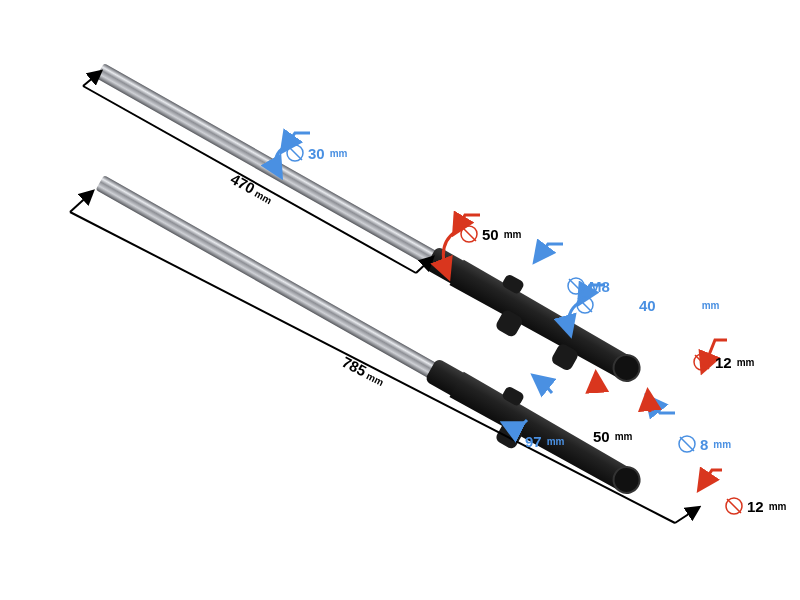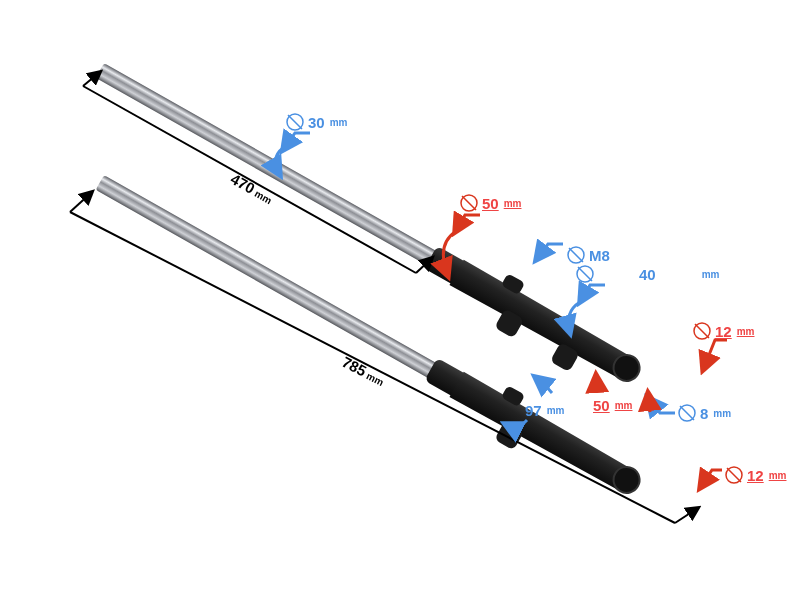--- a/index.html
+++ b/index.html
@@ -1,22 +1,22 @@
 <!DOCTYPE html>
 <html><head>
 <meta charset="utf-8">
 <style>
   html, body { margin: 0; padding: 0; background: #ffffff; }
   body { width: 800px; height: 600px; position: relative; overflow: hidden; font-family: "Liberation Sans", sans-serif; }
   svg.scene { position: absolute; left: 0; top: 0; }
-  .lbl { position: absolute; font-weight: bold; white-space: nowrap; display: flex; align-items: center; gap: 3px; }
+  .lbl { position: absolute; font-weight: bold; white-space: nowrap; display: flex; align-items: center; gap: 3px; margin-top: 31px; }
   .lbl .num { font-size: 15px; }
   .lbl .unit { font-size: 10px; margin-left: 2px; }
   .blue { color: #4a90e2; }
-  .red { color: #ef4444; text-decoration: underline; }
+  .red { color: #000000; }
   .black { color: #000000; }
   .dia { display: inline-block; }
   .rot-dim { position: absolute; font-weight: bold; white-space: nowrap; transform-origin: left top; }
   .rot-dim .num { font-size: 15px; }
   .rot-dim .unit { font-size: 10px; margin-left: 3px; }
 </style>
 </head>
 <body>
 
 <svg class="scene" width="800" height="600" viewBox="0 0 800 600">

